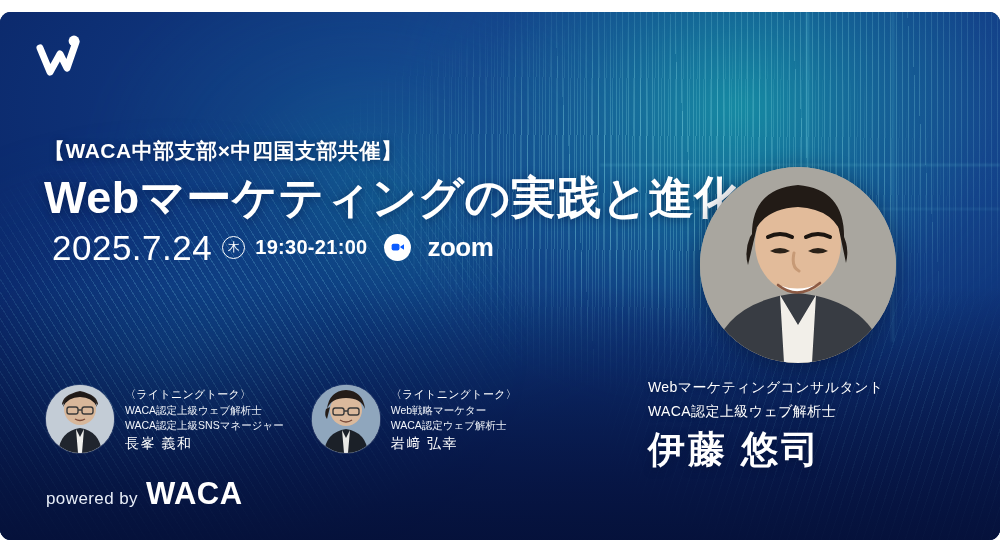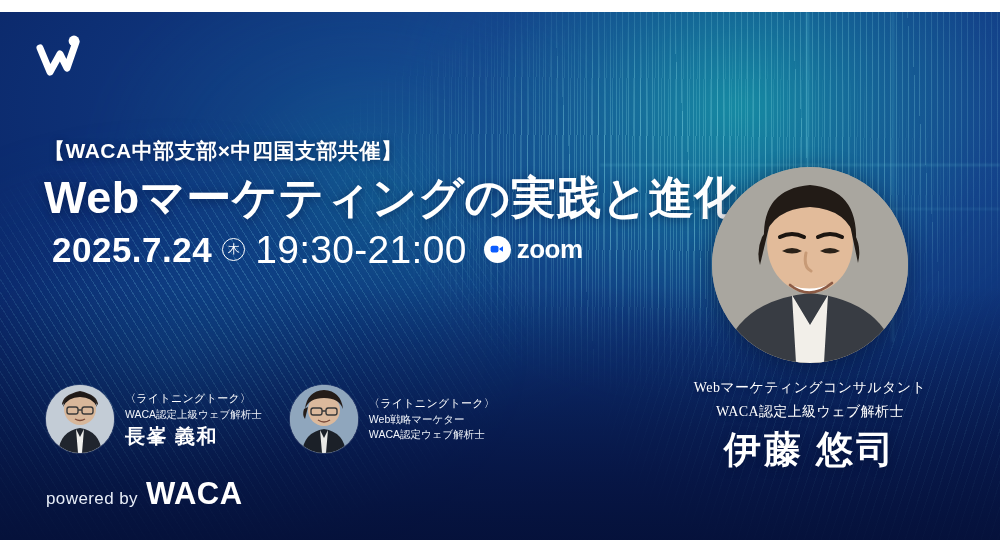--- a/index.html
+++ b/index.html
@@ -23,20 +23,21 @@
 
   
   .banner {
     position: absolute;
     left: 0;
     top: 12px;
     width: 1000px;
     height: 528px;
     overflow: hidden;
     background: #404040;
+    border-radius: 11px;
   }
 
   
   .bg-base {
     position: absolute;
     inset: 0;
     background:
       radial-gradient(120% 90% at 72% 18%, #1b4f96 0%, #14418a 28%, #0d2f74 55%, #0a2160 78%, #071a4e 100%),
       linear-gradient(160deg, #0d2f78 0%, #123d88 40%, #0a2463 100%);
   }
@@ -201,50 +202,50 @@
   }
 
   .datebar {
     display: flex;
     align-items: center;
     gap: 9px;
     margin-left: 8px;
   }
   .date-main {
     font-size: 35px;
-    font-weight: 700;
+    font-weight: 400;
     color: #ffffff;
     letter-spacing: .5px;
     line-height: 1;
   }
   .dow {
     display: inline-flex;
     align-items: center;
     justify-content: center;
     width: 21px;
     height: 21px;
     border: 1.4px solid #ffffff;
     border-radius: 50%;
     font-size: 12px;
     color: #ffffff;
     line-height: 1;
     margin: 0 1px;
   }
   .time {
-    font-size: 39px;
-    font-weight: 400;
+    font-size: 20px;
+    font-weight: 700;
     color: #ffffff;
     letter-spacing: .3px;
     line-height: 1;
   }
 
   .zoom-logo {
     display: inline-flex;
     align-items: center;
-    gap: 6px;
+    gap: 16px;
     margin-left: 8px;
   }
   .zoom-badge {
     width: 27px; height: 27px;
     border-radius: 50%;
     background: #ffffff;
     display: inline-flex;
     align-items: center;
     justify-content: center;
   }
@@ -282,36 +283,34 @@
     color: #ffffff;
     margin-bottom: 1px;
   }
   .lt-role {
     font-size: 10.5px;
     line-height: 1.42;
     color: #f0f4fa;
     white-space: nowrap;
   }
   .lt-name {
-    font-size: 20px;
-    font-weight: 700;
+    font-size: 14px;
+    font-weight: 400;
     color: #ffffff;
     letter-spacing: 1.5px;
     margin-top: 3px;
     line-height: 1.1;
   }
 
   
   .main-speaker {
     position: absolute;
-    right: 40px;
+    right: 52px;
     top: 155px;
     width: 300px;
-    text-align: center;
-    font-family: Liberation Serif, serif;
   }
   .ms-photo {
     width: 196px;
     height: 196px;
     border-radius: 50%;
     margin: 0 auto 14px auto;
     overflow: hidden;
     position: relative;
     background: #a8a6a0;
     box-shadow: 0 4px 22px rgba(0,10,40,.45);
@@ -419,20 +418,21 @@
             <rect x="36" y="22" width="11" height="7" rx="2.2" fill="none" stroke="#3a3a3a" stroke-width="1.4"></rect>
             <line x1="32" y1="25" x2="36" y2="25" stroke="#3a3a3a" stroke-width="1.3"></line>
             <path d="M29 34 Q34 37 39 34" stroke="#7a4b3a" stroke-width="1.4" fill="none"></path>
             <path d="M12 68 Q14 46 34 43 Q54 46 56 68 Z" fill="#20252e"></path>
             <path d="M30 44 L34 52 L38 44 L36 68 L32 68 Z" fill="#f0f0ee"></path>
           </svg>
         </div>
         <div class="lt-info">
           <div class="lt-tag">〈ライトニングトーク〉</div>
           <div class="lt-role">WACA認定上級ウェブ解析士</div>
+          <div class="lt-role">WACA認定上級SNSマネージャー</div>
           <div class="lt-name">長峯 義和</div>
         </div>
       </div>
 
       <div class="lt-card">
         <div class="lt-photo">
           <svg class="face" viewBox="0 0 68 68" aria-hidden="true">
             <rect width="68" height="68" fill="#8fa6bd"></rect>
             <circle cx="34" cy="25" r="16" fill="#dbb99c"></circle>
             <path d="M15 24 Q17 6 34 5 Q51 6 53 24 Q49 13 34 13 Q19 13 15 24 Z" fill="#241c18"></path>
@@ -442,20 +442,21 @@
             <line x1="32" y1="26" x2="36" y2="26" stroke="#383838" stroke-width="1.3"></line>
             <path d="M28 35 Q34 39 40 35" stroke="#7a4b3a" stroke-width="1.5" fill="none"></path>
             <path d="M12 68 Q14 47 34 44 Q54 47 56 68 Z" fill="#1b2028"></path>
             <path d="M30 45 L34 53 L38 45 L36 68 L32 68 Z" fill="#e9e9e6"></path>
           </svg>
         </div>
         <div class="lt-info">
           <div class="lt-tag">〈ライトニングトーク〉</div>
           <div class="lt-role">Web戦略マーケター</div>
           <div class="lt-role">WACA認定ウェブ解析士</div>
+          <div class="lt-name">岩﨑 弘幸</div>
         </div>
       </div>
 
     </div>
 
     <div class="main-speaker">
       <div class="ms-photo">
         <svg class="face" viewBox="0 0 196 196" aria-hidden="true">
           <rect width="196" height="196" fill="#a9a69f"></rect>
           <path d="M10 196 Q22 134 98 126 Q174 134 186 196 Z" fill="#383c43"></path>

